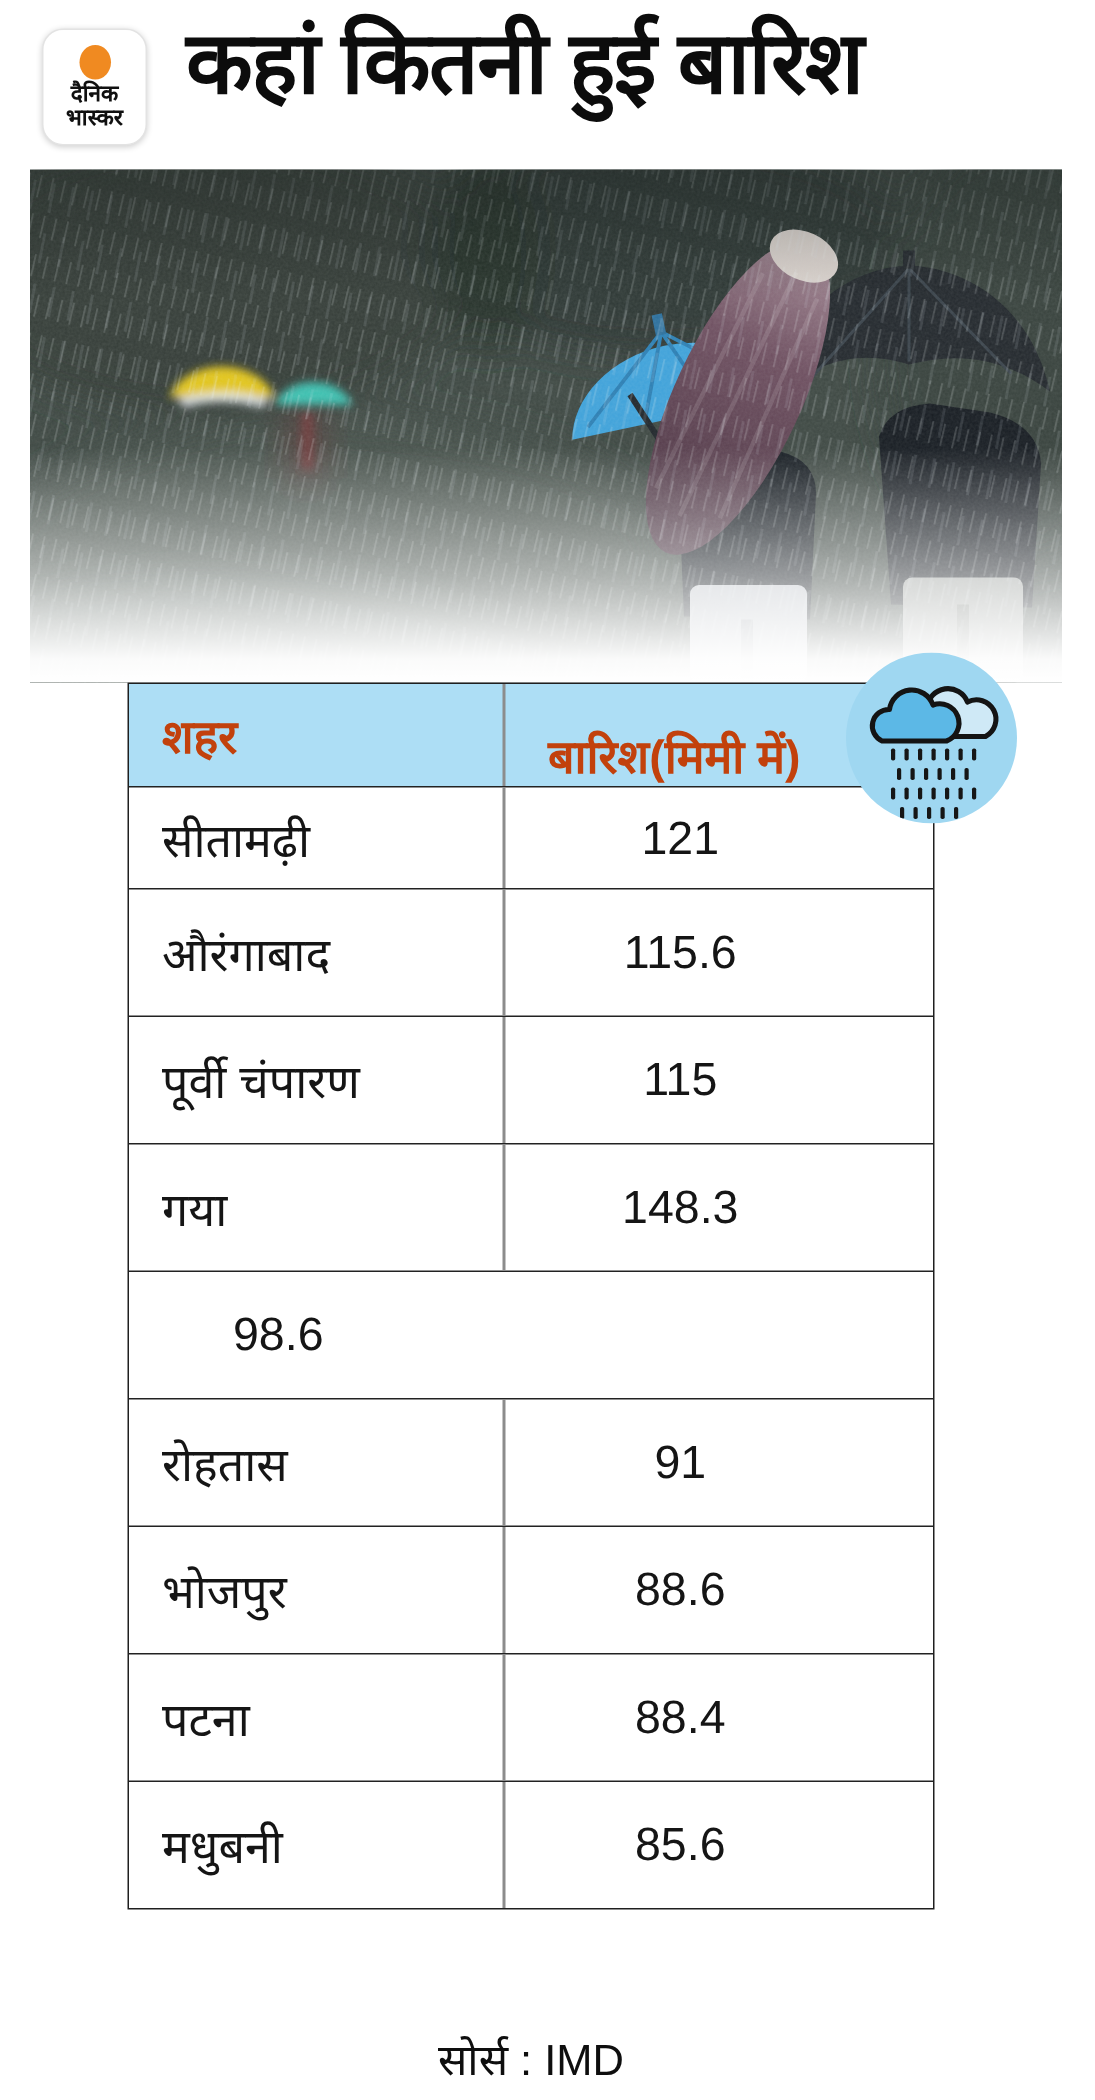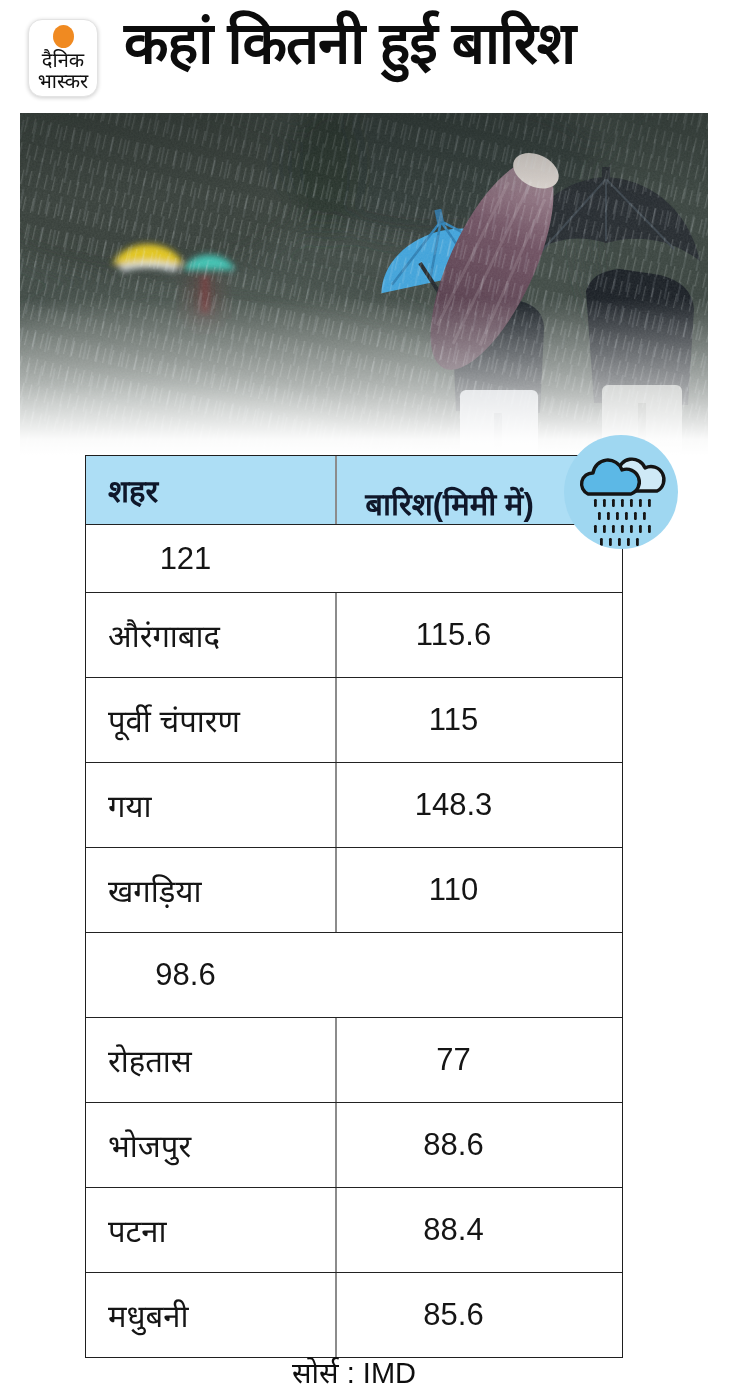--- a/index.html
+++ b/index.html
@@ -8,41 +8,41 @@
     font-family:"Liberation Sans","DejaVu Sans",sans-serif;overflow:hidden;
   }
   
   .logo{
     position:absolute;left:28px;top:19px;width:68px;height:76px;
     background:#fff;border:1px solid #e3e3e3;border-radius:14px;
     box-shadow:0 1px 4px rgba(0,0,0,.20);
     display:flex;flex-direction:column;align-items:center;justify-content:center;
   }
   .logo-dot{width:21px;height:23px;border-radius:50%;background:#F08A21;margin-bottom:2px;}
-  .logo-text{font-weight:normal;font-size:20px;line-height:1.02;color:#101010;text-align:center;}
+  .logo-text{font-weight:bold;font-size:15px;line-height:1.02;color:#101010;text-align:center;}
   .title{
     position:absolute;left:124px;top:7px;width:600px;
     font-size:58px;font-weight:800;color:#0c0c0c;letter-spacing:-1px;line-height:1.25;
     white-space:nowrap;
   }
   
   .photo{position:absolute;left:20px;top:113px;width:688px;height:342px;display:block;}
   
   .tbl{
     position:absolute;left:85px;top:455px;width:538px;
     border:1px solid #1f1f1f;box-sizing:border-box;background:#fff;
   }
   .tbl-header,.tbl-row{display:grid;grid-template-columns:251px 1fr;}
   .tbl-header{height:68px;background:#ADDEF5;}
   .tbl-row{height:84px;border-top:1px solid #222222;background:#fff;}
   .rows .tbl-row:first-child{height:67px;}
   .cell{display:flex;align-items:center;font-size:31px;color:#151515;}
   .cell.city{padding-left:22px;border-right:2px solid #8C8C8C;}
   .cell.val{justify-content:center;padding-right:52px;}
-  .tbl-header .cell{font-weight:bold;color:#0f172a;}
+  .tbl-header .cell{font-weight:bold;color:#c2410c;}
   .tbl-header .cell.val{padding-right:60px;margin-top:26px;}
   
   .rain-badge{position:absolute;left:564px;top:435px;width:114px;height:114px;}
   
   .src{
     position:absolute;left:85px;top:1352px;width:538px;text-align:center;
     font-size:29px;font-weight:normal;color:#0e0e0e;
   }
 </style>
 </head>
@@ -142,50 +142,47 @@
   <rect y="185" width="688" height="157" fill="url(#fadeB)"></rect>
 </svg>
 
 <div class="tbl">
   <div class="tbl-header">
     <div class="cell city">शहर</div>
     <div class="cell val">बारिश(मिमी में)</div>
   </div>
   <div class="rows">
   <div class="tbl-row">
+    <div class="cell city">सीतामढ़ी</div>
     <div class="cell val">121</div>
   </div>
 
   <div class="tbl-row">
     <div class="cell city">औरंगाबाद</div>
     <div class="cell val">115.6</div>
   </div>
 
   <div class="tbl-row">
     <div class="cell city">पूर्वी चंपारण</div>
     <div class="cell val">115</div>
   </div>
 
   <div class="tbl-row">
     <div class="cell city">गया</div>
     <div class="cell val">148.3</div>
   </div>
 
-  <div class="tbl-row">
-    <div class="cell city">खगड़िया</div>
-    <div class="cell val">110</div>
-  </div>
 
   <div class="tbl-row">
     <div class="cell val">98.6</div>
   </div>
 
   <div class="tbl-row">
     <div class="cell city">रोहतास</div>
-    <div class="cell val">77</div>
+    <div class="cell val">91</div>
   </div>
 
   <div class="tbl-row">
     <div class="cell city">भोजपुर</div>
     <div class="cell val">88.6</div>
   </div>
 
   <div class="tbl-row">
     <div class="cell city">पटना</div>
     <div class="cell val">88.4</div>

